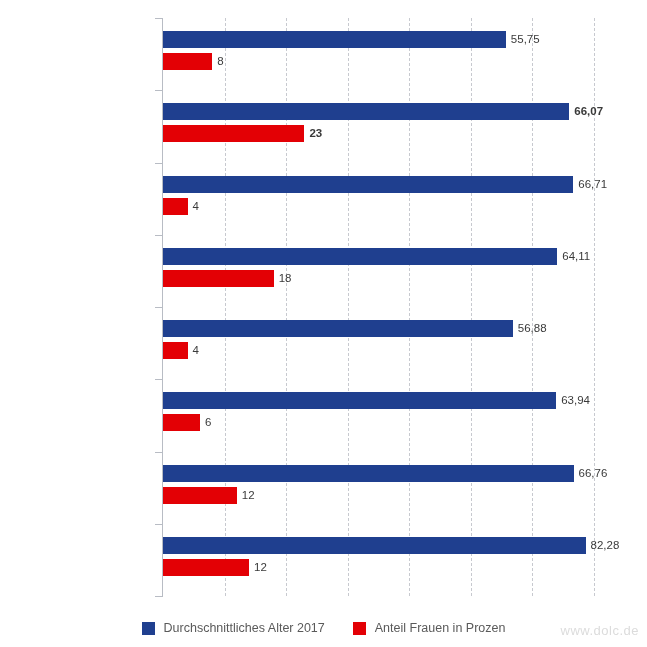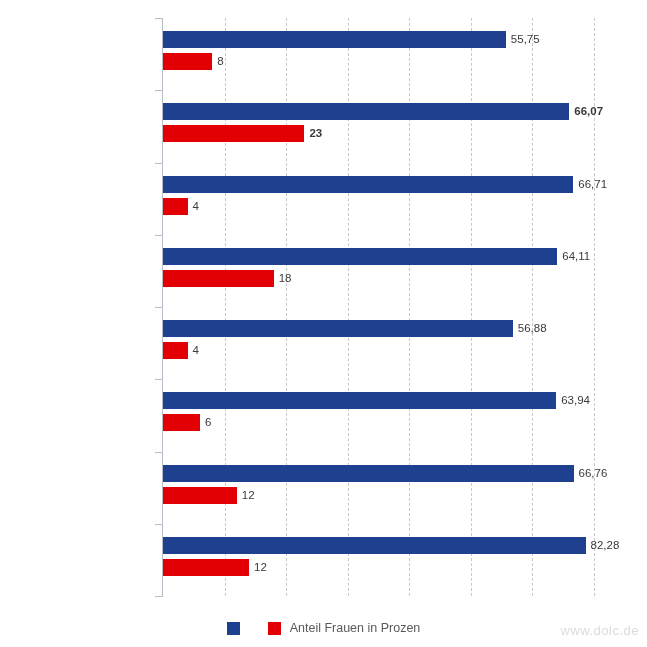--- a/index.html
+++ b/index.html
@@ -222,20 +222,21 @@
           <div class="bar-value blue" style="left: 427.566px;">82,28</div>
           <div class="bar red" style="width: 86.1px; background: rgb(227, 0, 5);"></div>
           <div class="bar-value red" style="left: 91.1px;">12</div>
         </div>
       </div>
   </div>
 
   <div class="legend" id="legend">
       <div class="legend-item">
         <div class="legend-swatch blue" style="background: rgb(31, 63, 143);"></div>
+        <div class="legend-text">Durchschnittliches Alter 2017</div>
       </div>
       <div class="legend-item">
         <div class="legend-swatch red" style="background: rgb(227, 0, 5);"></div>
         <div class="legend-text">Anteil Frauen in Prozen</div>
       </div>
     </div>
 
   <div class="watermark">
     <div class="wm-url">www.dolc.de</div>
   </div>

